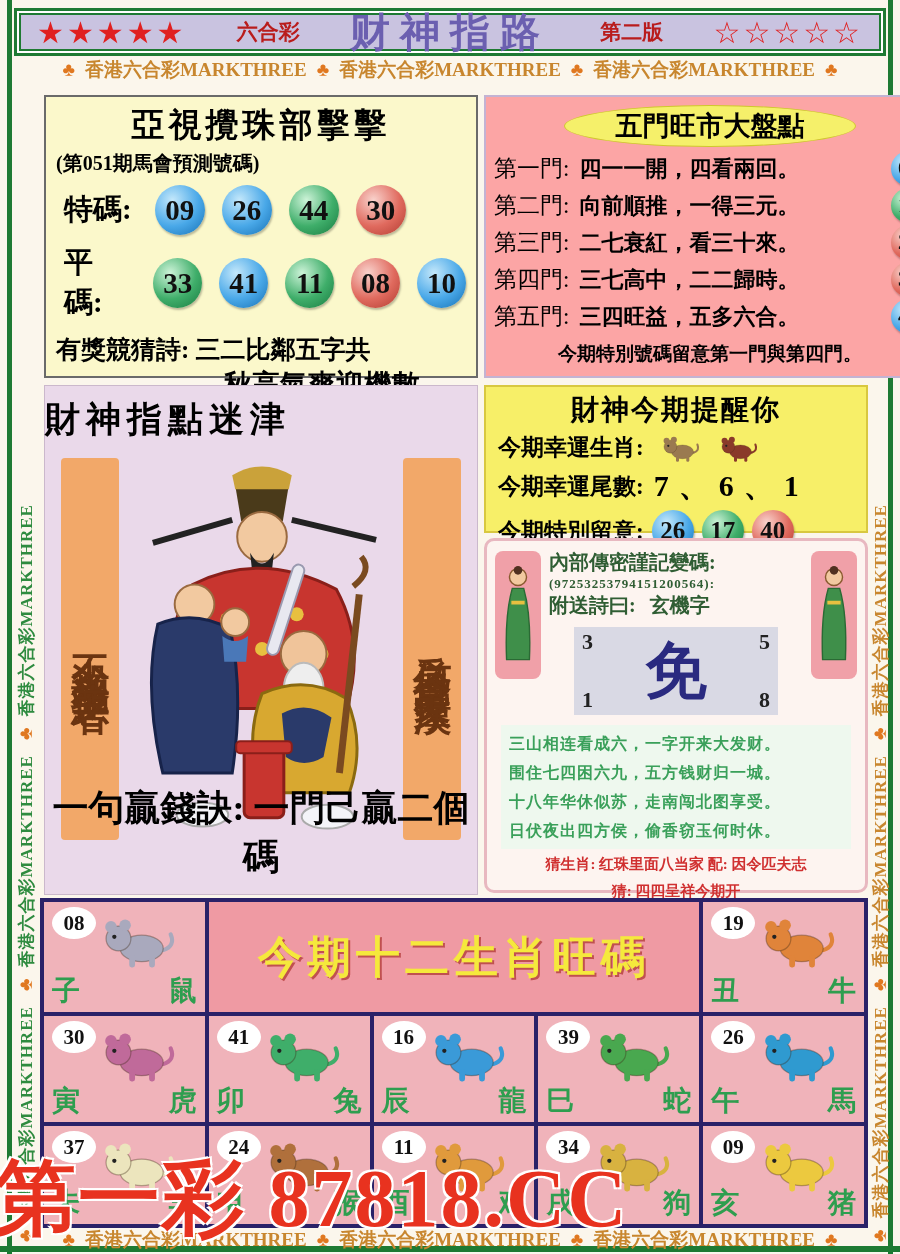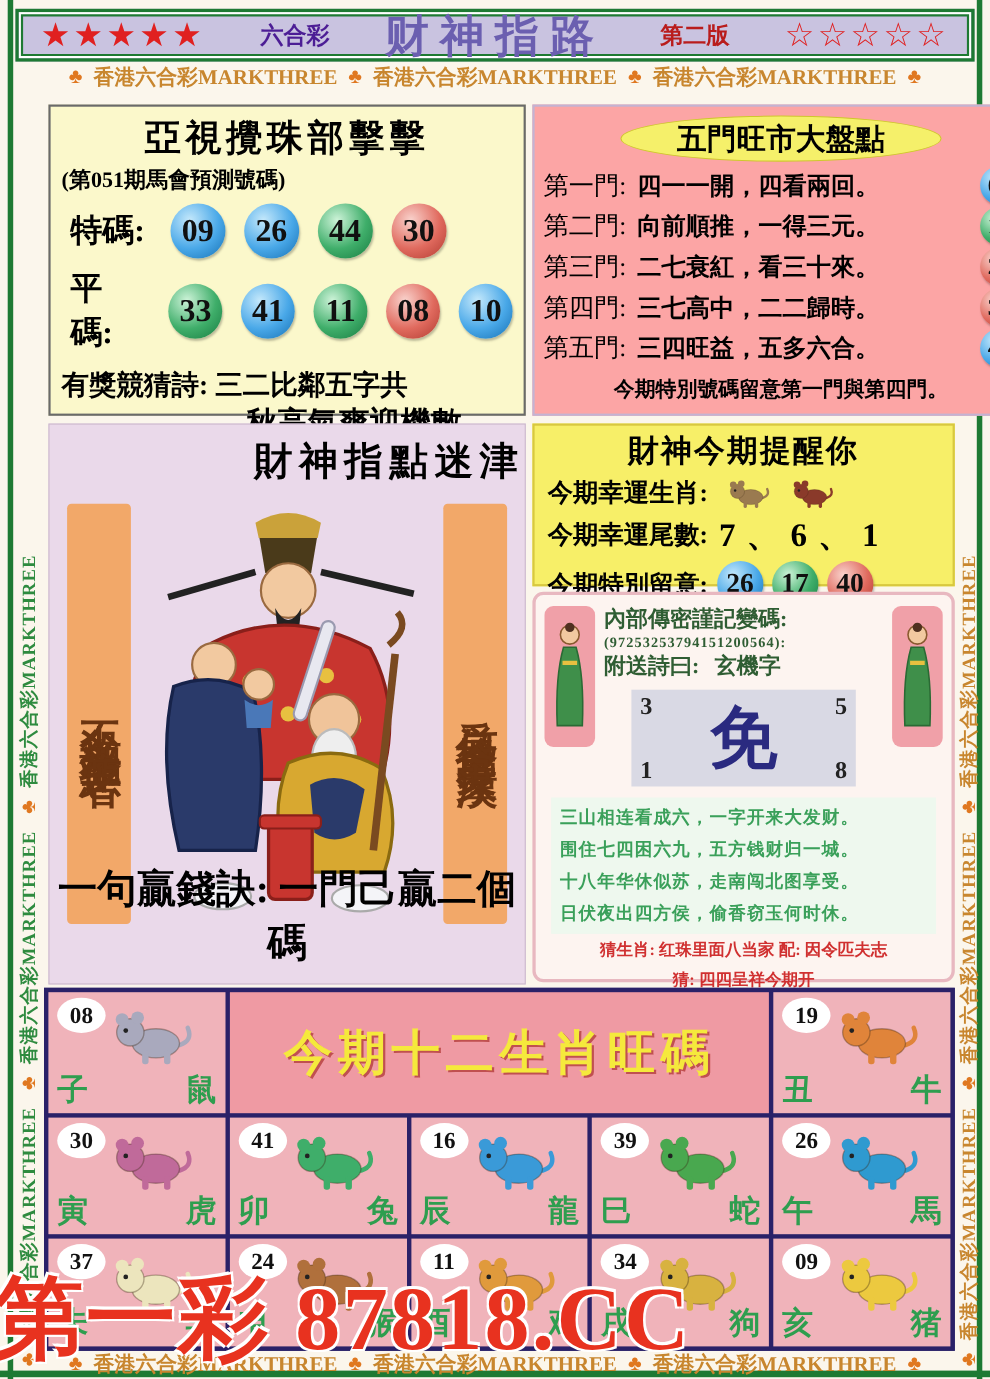--- a/index.html
+++ b/index.html
@@ -19,21 +19,21 @@
     white-space:nowrap; font-size:17px; font-weight:bold; letter-spacing:1px; width:1250px; }
   .vstrip.left .vstrip-inner { color:#2e8b3f; }
   .vstrip.right .vstrip-inner { color:#c8862e; }
   .vstrip-inner .clover, .brand-row .clover { color:#e07820; font-size:19px; padding:0 10px; }
 
   
   .header { position:absolute; left:14px; top:8px; width:872px; height:48px; background:#c9c3e0;
     border:3px solid #1e7a33; box-shadow: inset 0 0 0 2px #ffffff, inset 0 0 0 4px #1e7a33;
     display:flex; align-items:center; justify-content:space-between; padding:0 20px; }
   .stars { color:#e02020; font-size:30px; letter-spacing:3px; font-family:"DejaVu Sans", sans-serif; }
-  .hdr-brand { color:#4c1d95; font-size:21px; font-weight:bold; }
+  .hdr-brand { color:#b91c1c; font-size:21px; font-weight:bold; }
   .hdr-title { color:#6b5fb0; font-size:40px; font-weight:bold; letter-spacing:10px; }
   .hdr-edition { color:#b91c1c; font-size:21px; font-weight:bold; }
 
   .brand-row { position:absolute; left:14px; width:872px; height:24px; display:flex; align-items:center;
     justify-content:center; font-size:19px; font-weight:bold; color:#c8862e; }
   .brand-row.top { top:58px; } .brand-row.bottom { top:1228px; }
 
   
   .ball { display:inline-flex; align-items:center; justify-content:center; border-radius:50%;
     font-weight:bold; color:#101010; box-shadow:1px 2px 2px rgba(0,0,0,.25); }
@@ -50,21 +50,21 @@
   .bd-title { text-align:center; font-size:33px; font-weight:bold; letter-spacing:4px; }
   .bd-sub { font-size:20px; font-weight:bold; margin-top:2px; }
   .bd-row { display:flex; align-items:center; gap:17px; margin-top:8px; padding-left:8px; }
   .bd-label { font-size:29px; font-weight:bold; margin-right:6px; }
   .bd-poem1 { font-size:25px; font-weight:bold; margin-top:10px; }
   .bd-poem2 { font-size:28px; font-weight:bold; padding-left:168px; }
 
   
   .box-god { position:absolute; left:44px; top:385px; width:434px; height:510px; background:#ead9ea;
     border:1px solid #cbb8cc; }
-  .bg-title { text-align:right; font-size:35px; font-weight:bold; letter-spacing:6px; margin-top:10px; }
+  .bg-title { text-align:left; font-size:35px; font-weight:bold; letter-spacing:6px; margin-top:10px; }
   .banner { position:absolute; top:72px; width:58px; height:382px; background:#f2a869; border-radius:4px;
     writing-mode:vertical-rl; text-orientation:upright; display:flex; align-items:center; justify-content:center;
     font-size:38px; font-weight:bold; color:#6b3410; letter-spacing:7px; }
   .banner.left { left:16px; } .banner.right { right:16px; }
   .god-art { position:absolute; left:88px; top:58px; width:258px; height:400px; }
   .bg-footer { position:absolute; bottom:12px; width:100%; text-align:center; font-size:36px; font-weight:bold; }
 
   
   .box-five { position:absolute; left:484px; top:95px; width:452px; height:283px; background:#fca5a5;
     border:2px solid #c3b3d3; padding:6px 8px; }

